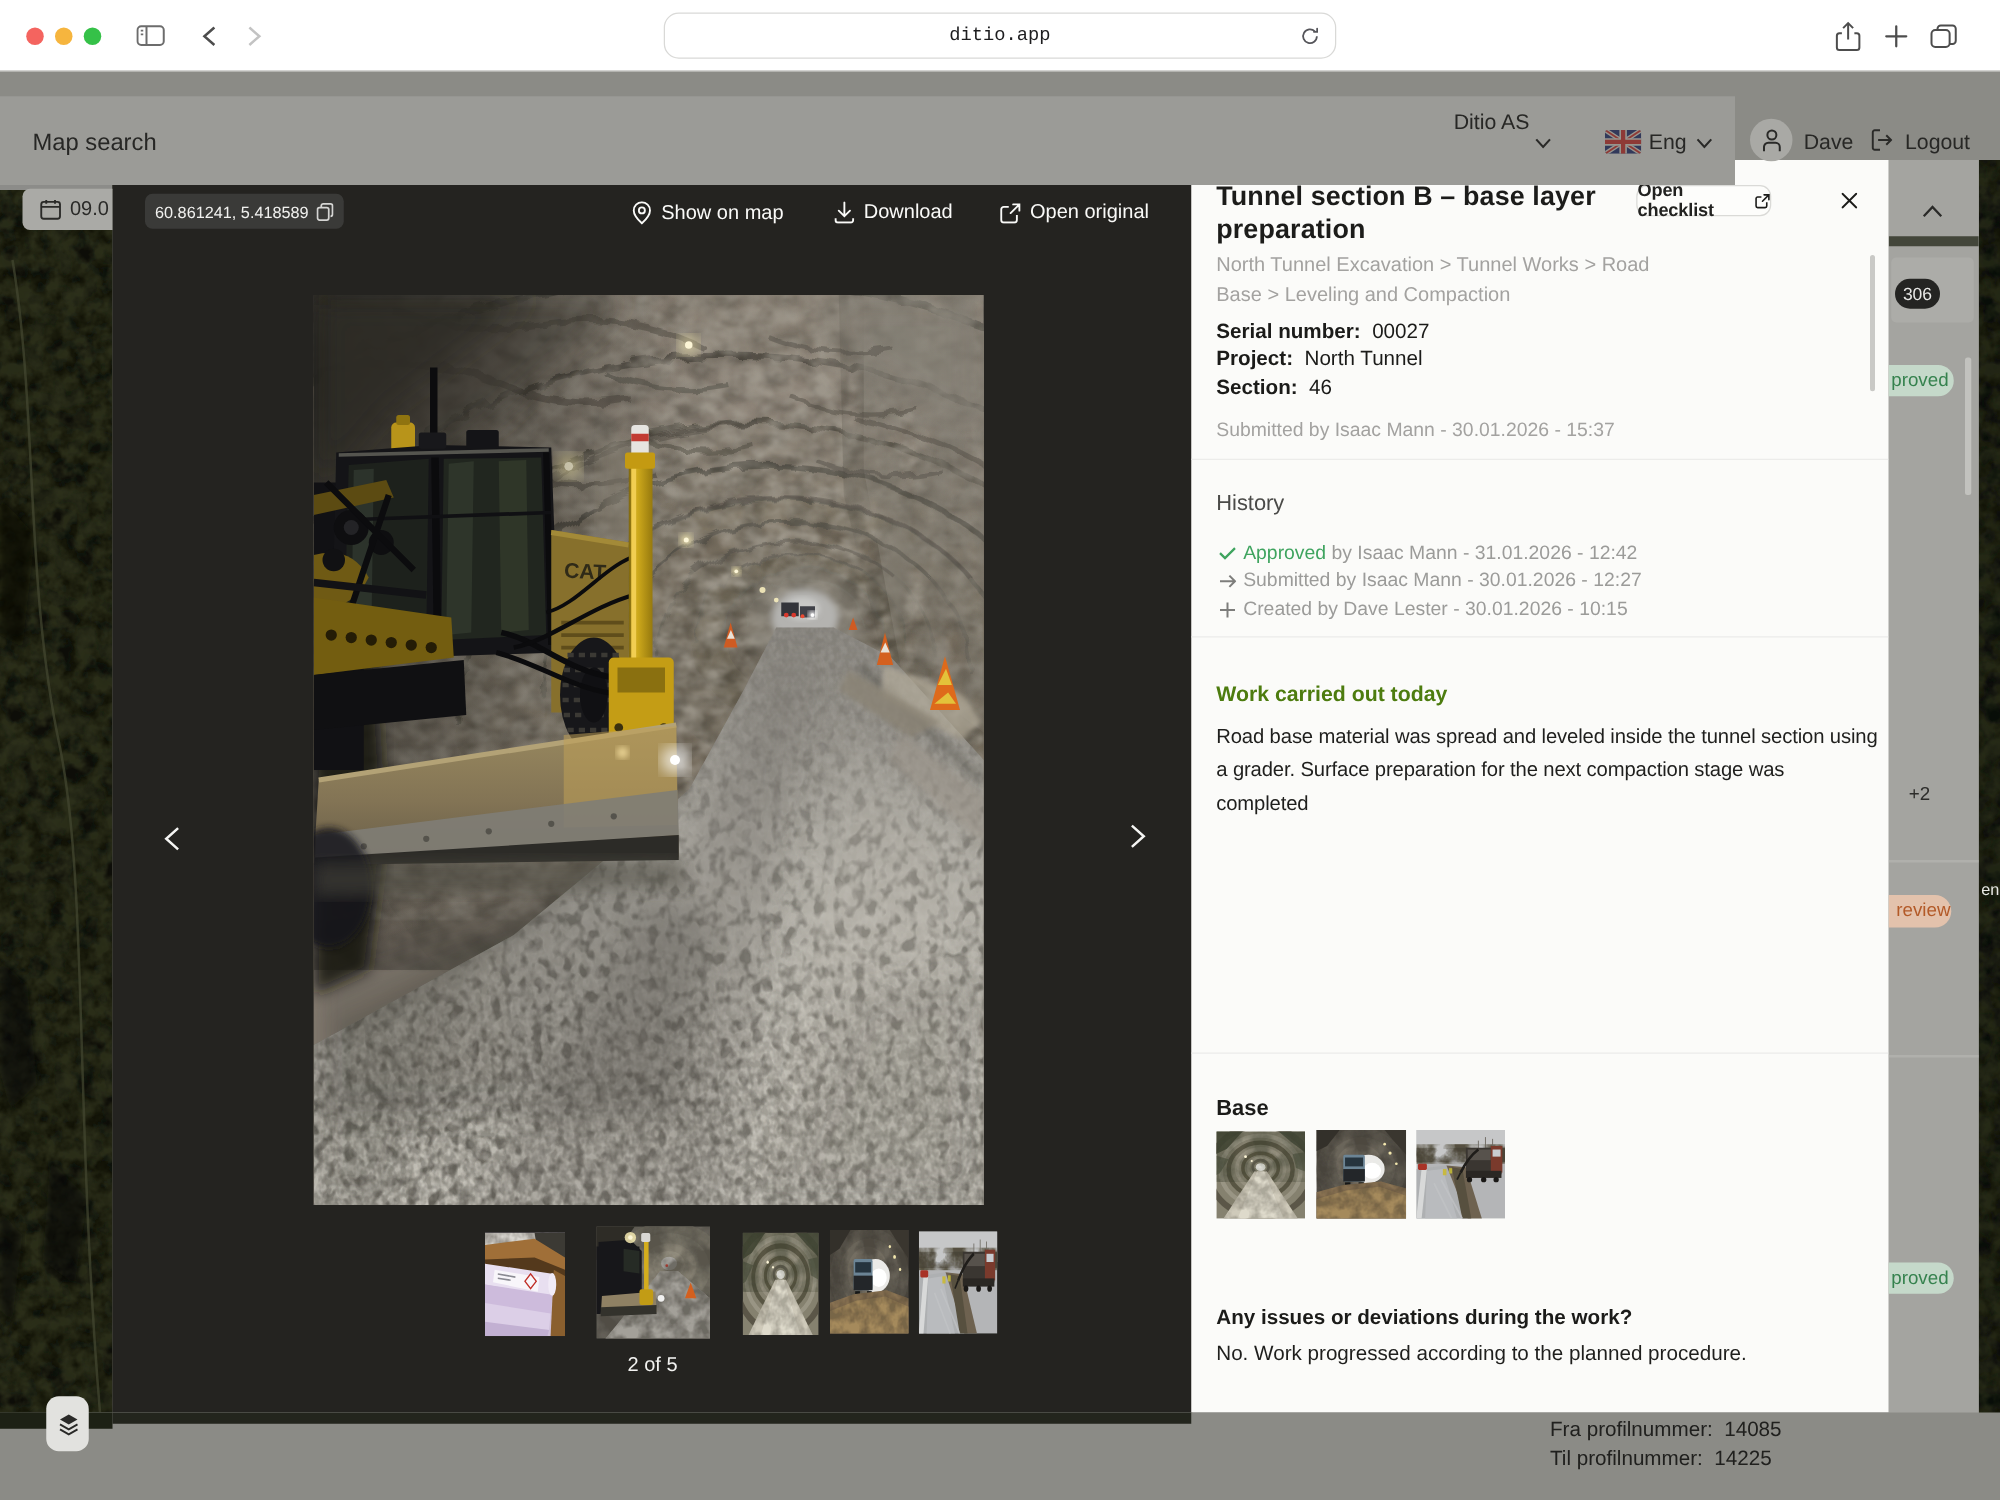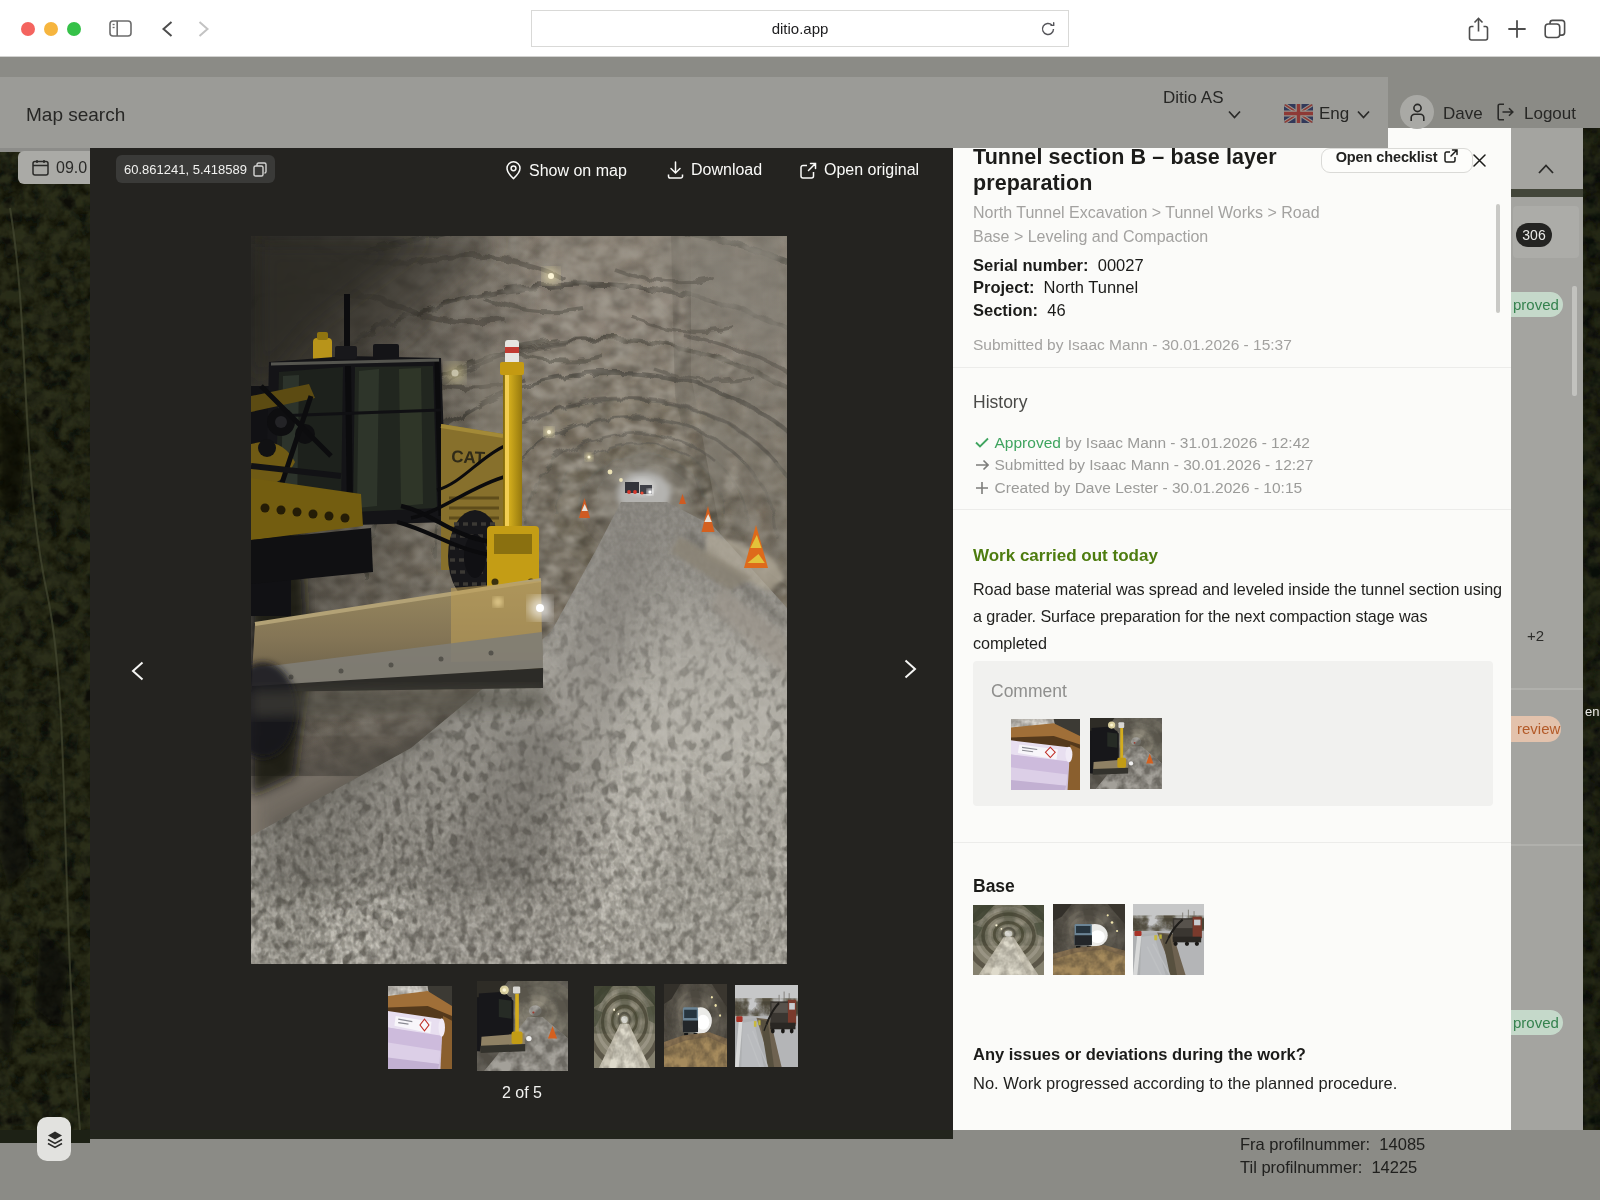--- a/index.html
+++ b/index.html
@@ -1,21 +1,21 @@
 <!DOCTYPE html>
 <html><head>
 <meta charset="utf-8">
 <style>
   * { margin:0; padding:0; box-sizing:border-box; }
   html,body { width:1600px; height:1200px; overflow:hidden; background:#8b8b86; font-family:"Liberation Sans",sans-serif; }
   .abs { position:absolute; }
   
   #chrome { position:absolute; left:0; top:0; width:1600px; height:57px; background:#ffffff; border-bottom:1px solid #d2d2d0; z-index:50; }
   .tl { position:absolute; top:22px; width:14px; height:14px; border-radius:50%; }
-  #addrbar { position:absolute; left:531px; top:10px; width:538px; height:37px; background:#fff; border:1px solid #d9d9d7; border-radius:0; }
+  #addrbar { position:absolute; left:531px; top:10px; width:538px; height:37px; background:#fff; border:1px solid #d9d9d7; border-radius:12px;font-family:Liberation Mono, monospace; }
   #addrtxt { position:absolute; width:100%; text-align:center; top:9px; font-size:15px; color:#1d1d1f; }
   
   #appheader { position:absolute; left:0; top:57px; width:1388px; height:71px; background:#9b9b97; z-index:40;margin-top:20px; }
   #appheader .t { color:#272725; }
   
   #leftmap { position:absolute; left:0; top:128px; width:90px; height:1002px; background:#2d3123; overflow:hidden; }
   #rightmapstrip { position:absolute; left:1583px; top:128px; width:17px; height:1003px; background:#272c20; overflow:hidden; }
   #viewer { position:absolute; left:90px; top:128px; width:864px; height:1002px; background:#242320; overflow:hidden; }
   #panel { position:absolute; left:953px; top:128px; width:558px; height:1002px; background:#fbfbf9; overflow:hidden; }
   #sidebar { position:absolute; left:1511px; top:128px; width:72px; height:1003px; background:#a4a4a0; overflow:hidden; }
@@ -500,21 +500,21 @@
       <use href="#t4"></use>
     </svg>
   <svg class="thumb" style="left:645px;top:857px;" width="63" height="82" viewBox="0 0 100 100" preserveAspectRatio="none">
       <use href="#t5"></use>
     </svg>
   <div id="counter">2 of 5</div>
 </div>
 
 <div id="panel">
   <div class="ptxt" style="top:16px;width:400px;font-size:21.5px;line-height:26px;font-weight:700;color:#1c1c1a;letter-spacing:.1px;">Tunnel section B – base layer<br>preparation</div>
-  <div class="abs" style="left:368px;top:20px;width:152px;height:25px;border:1px solid #dadad7;border-radius:9px;background:#fdfdfb;display:flex;align-items:flex-start;justify-content:center;gap:7px;font-size:14.5px;font-weight:700;color:#222220;letter-spacing:-0.1px;">Open checklist
+  <div class="abs" style="left:356px;top:20px;width:108px;height:25px;border:1px solid #dadad7;border-radius:9px;background:#fdfdfb;display:flex;align-items:center;justify-content:center;gap:7px;font-size:14.5px;font-weight:700;color:#222220;letter-spacing:-0.1px;">Open checklist
     <svg width="14" height="14" viewBox="0 0 14 14" fill="none" stroke="#1c1c1a" stroke-width="1.5">
       <path d="M11 8 V11.5 A1.5 1.5 0 0 1 9.5 13 H2.5 A1.5 1.5 0 0 1 1 11.5 V4.5 A1.5 1.5 0 0 1 2.5 3 H6"></path>
       <path d="M8.5 1 H13 V5.5 M12.7 1.3 L7 7" stroke-linecap="round"></path>
     </svg>
   </div>
   <svg class="abs" style="left:520px;top:26px;" width="13" height="13" viewBox="0 0 13 13" stroke="#1c1c1a" stroke-width="1.5" stroke-linecap="round">
       <path d="M1 1 L12 12 M12 1 L1 12"></path>
     </svg>
   <div class="ptxt" style="top:73px;font-size:16px;line-height:23.5px;color:#a3a2a0;">North Tunnel Excavation &gt; Tunnel Works &gt; Road<br>Base &gt; Leveling and Compaction</div>
   <div class="ptxt" style="top:126px;font-size:16.5px;line-height:22.4px;color:#1b1b19;">
@@ -535,29 +535,20 @@
     </svg>
   <svg class="abs" style="left:22px;top:331px;" width="14" height="12" viewBox="0 0 14 12" fill="none" stroke="#7d7d7b" stroke-width="1.6">
       <path d="M1 6 H13 M8.5 1.5 L13 6 L8.5 10.5"></path>
     </svg>
   <svg class="abs" style="left:22px;top:353px;" width="14" height="14" viewBox="0 0 14 14" stroke="#7d7d7b" stroke-width="1.6">
       <path d="M7 1 V13 M1 7 H13"></path>
     </svg>
   <div class="divider" style="top:381px;"></div>
   <div class="ptxt" style="top:418px;font-size:17px;font-weight:700;color:#4d7c0f;">Work carried out today</div>
   <div class="ptxt" style="top:448px;width:535px;font-size:16.2px;line-height:27px;color:#1f1f1d;letter-spacing:-0.1px;">Road base material was spread and leveled inside the tunnel section using<br>a grader. Surface preparation for the next compaction stage was<br>completed</div>
-  <div class="abs" style="left:20px;top:533px;width:520px;height:145px;background:#f1f1ef;border-radius:4px;">
-    <div class="abs" style="left:18px;top:20px;font-size:17.5px;color:#8f8f8d;">Comment</div>
-    <svg class="thumb" style="left:38px;top:58px;" width="69" height="71" viewBox="0 0 100 100" preserveAspectRatio="none">
-        <use href="#t1"></use>
-      </svg>
-    <svg class="thumb" style="left:117px;top:57px;" width="72" height="71" viewBox="0 0 100 100" preserveAspectRatio="none">
-        <use href="#t2"></use>
-      </svg>
-  </div>
   <div class="divider" style="top:714px;"></div>
   <div class="ptxt" style="top:748px;font-size:17.5px;font-weight:700;color:#1b1b19;">Base</div>
   <svg class="thumb" style="left:20px;top:777px;" width="71" height="70" viewBox="0 0 100 100" preserveAspectRatio="none">
       <use href="#t3"></use>
     </svg>
   <svg class="thumb" style="left:100px;top:776px;" width="72" height="71" viewBox="0 0 100 100" preserveAspectRatio="none">
       <use href="#t4"></use>
     </svg>
   <svg class="thumb" style="left:180px;top:776px;" width="71" height="71" viewBox="0 0 100 100" preserveAspectRatio="none">
       <use href="#t5"></use>

